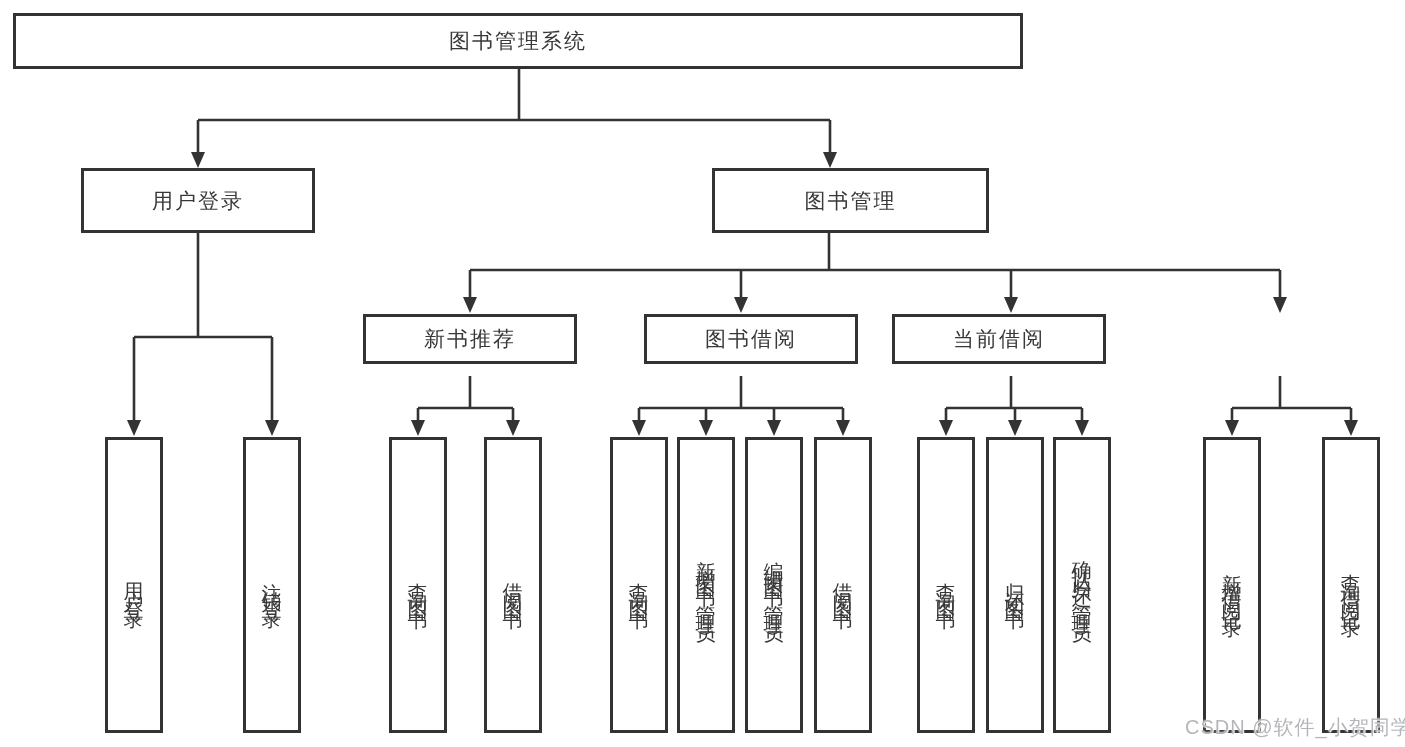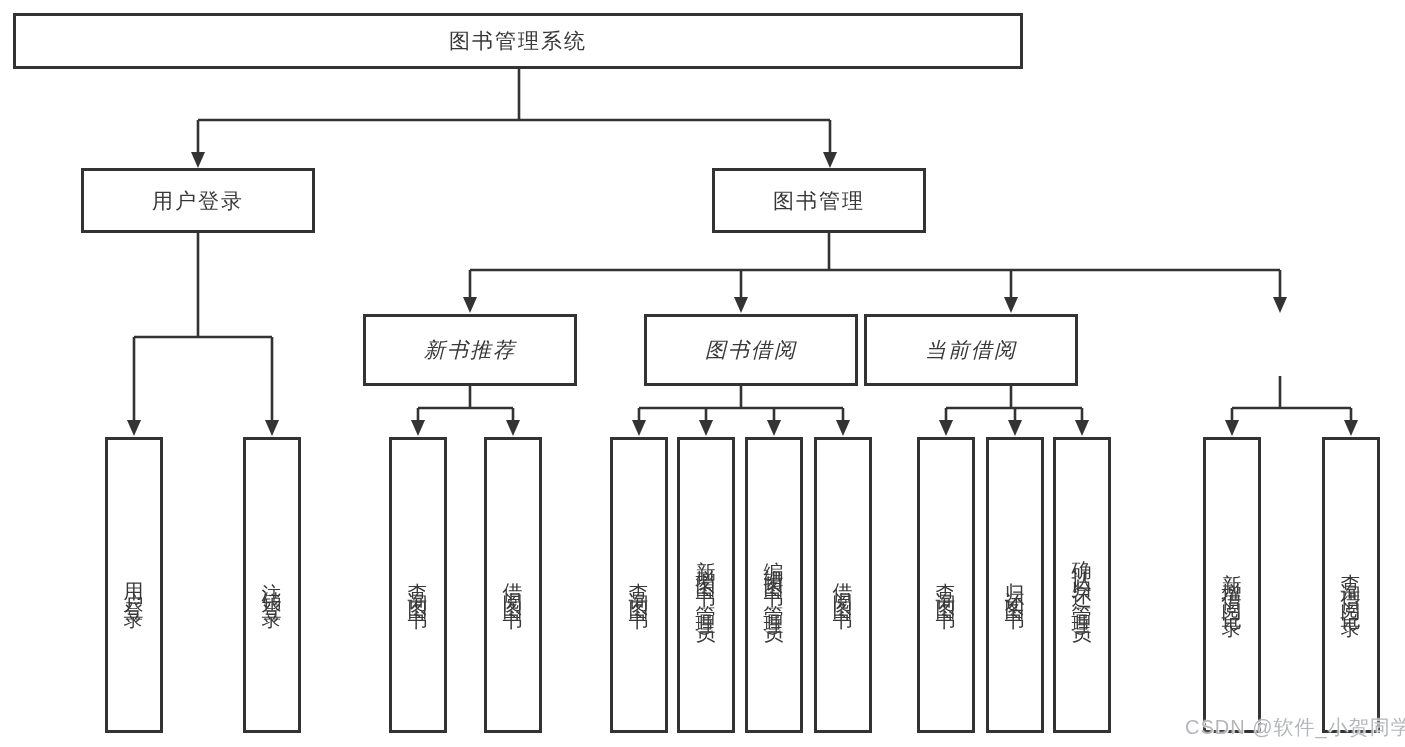--- a/index.html
+++ b/index.html
@@ -38,26 +38,26 @@
   .node.leaf {
     writing-mode: vertical-rl;
     font-size: 20px;
     letter-spacing: 9px;
     line-height: 1;
   }
   
   .n-root   { left: 13px;  top: 13px;  width: 1010px; height: 56px; }
   
   .n-login  { left: 81px;  top: 168px; width: 234px;  height: 65px; }
-  .n-mgmt   { left: 712px; top: 168px; width: 214px;  height: 65px; }
-  
-  .lvl3     { top: 314px; height: 72px; width: 214px; font-style: italic; }
+  .n-mgmt   { left: 712px; top: 168px; width: 277px;  height: 65px; }
+  
+  .lvl3     { top: 314px; height: 50px; width: 214px; }
   .n-newbook { left: 363px; }
   .n-borrow  { left: 644px; }
-  .n-current { left: 864px; }
+  .n-current { left: 892px; }
   .n-records { left: 1173px; }
   
   .leaf     { top: 437px; height: 296px; width: 58px; }
   .lf-1  { left: 105px; }
   .lf-2  { left: 243px; }
   .lf-3  { left: 389px; }
   .lf-4  { left: 484px; }
   .lf-5  { left: 610px; }
   .lf-6  { left: 677px; }
   .lf-7  { left: 745px; }

